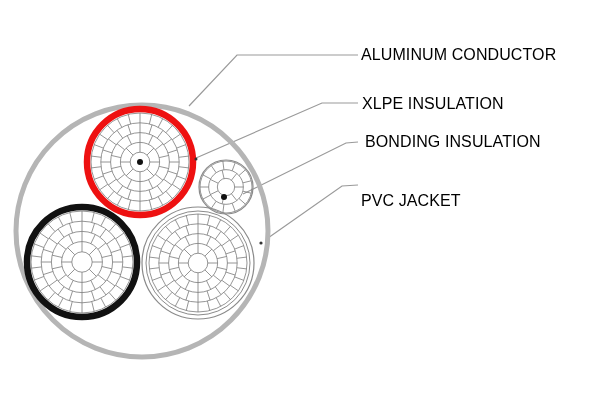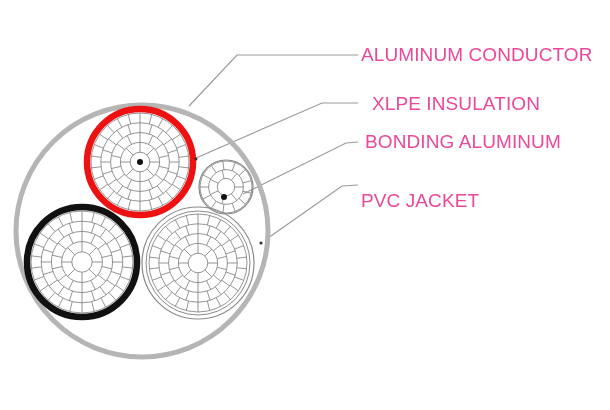--- a/index.html
+++ b/index.html
@@ -1,22 +1,22 @@
 <!DOCTYPE html>
 <html><head>
 <meta charset="utf-8">
 <style>
   html, body { margin: 0; padding: 0; background: #ffffff; }
   body { width: 610px; height: 410px; overflow: hidden; position: relative; }
   #diagram { position: absolute; left: 0; top: 0; width: 610px; height: 410px; }
   .label {
     position: absolute;
     font-family: "Liberation Sans", sans-serif;
-    font-size: 19px;
-    color: #ec4899;
+    font-size: 16px;
+    color: #000000;
     letter-spacing: 0.1px;
     white-space: nowrap;
     line-height: 18px;
     text-align: center;
   }
 </style>
 </head>
 <body>
 
 <svg id="diagram" width="610" height="410" viewBox="0 0 610 410" xmlns="http://www.w3.org/2000/svg">
@@ -290,15 +290,15 @@
   <circle cx="198" cy="263" r="52" fill="none" stroke="#8a8a8a" stroke-width="1"></circle>
   <circle cx="226" cy="187" r="27" fill="none" stroke="#8a8a8a" stroke-width="1.2"></circle>
 
   <circle cx="140" cy="162" r="3" fill="#111"></circle>
   <circle cx="224" cy="197" r="3" fill="#111"></circle>
   <circle cx="196" cy="159" r="1.5" fill="#333"></circle>
   <circle cx="261" cy="243" r="1.6" fill="#333"></circle>
 </svg>
 
 <div class="label" style="left:361px; top:46px;">ALUMINUM CONDUCTOR</div>
-<div class="label" style="left:372px; top:95px;">XLPE INSULATION</div>
-<div class="label" style="left:365px; top:133px;">BONDING ALUMINUM</div>
+<div class="label" style="left:362px; top:95px;">XLPE INSULATION</div>
+<div class="label" style="left:365px; top:133px;">BONDING INSULATION</div>
 <div class="label" style="left:361px; top:192px;">PVC JACKET</div>
 
 </body></html>

